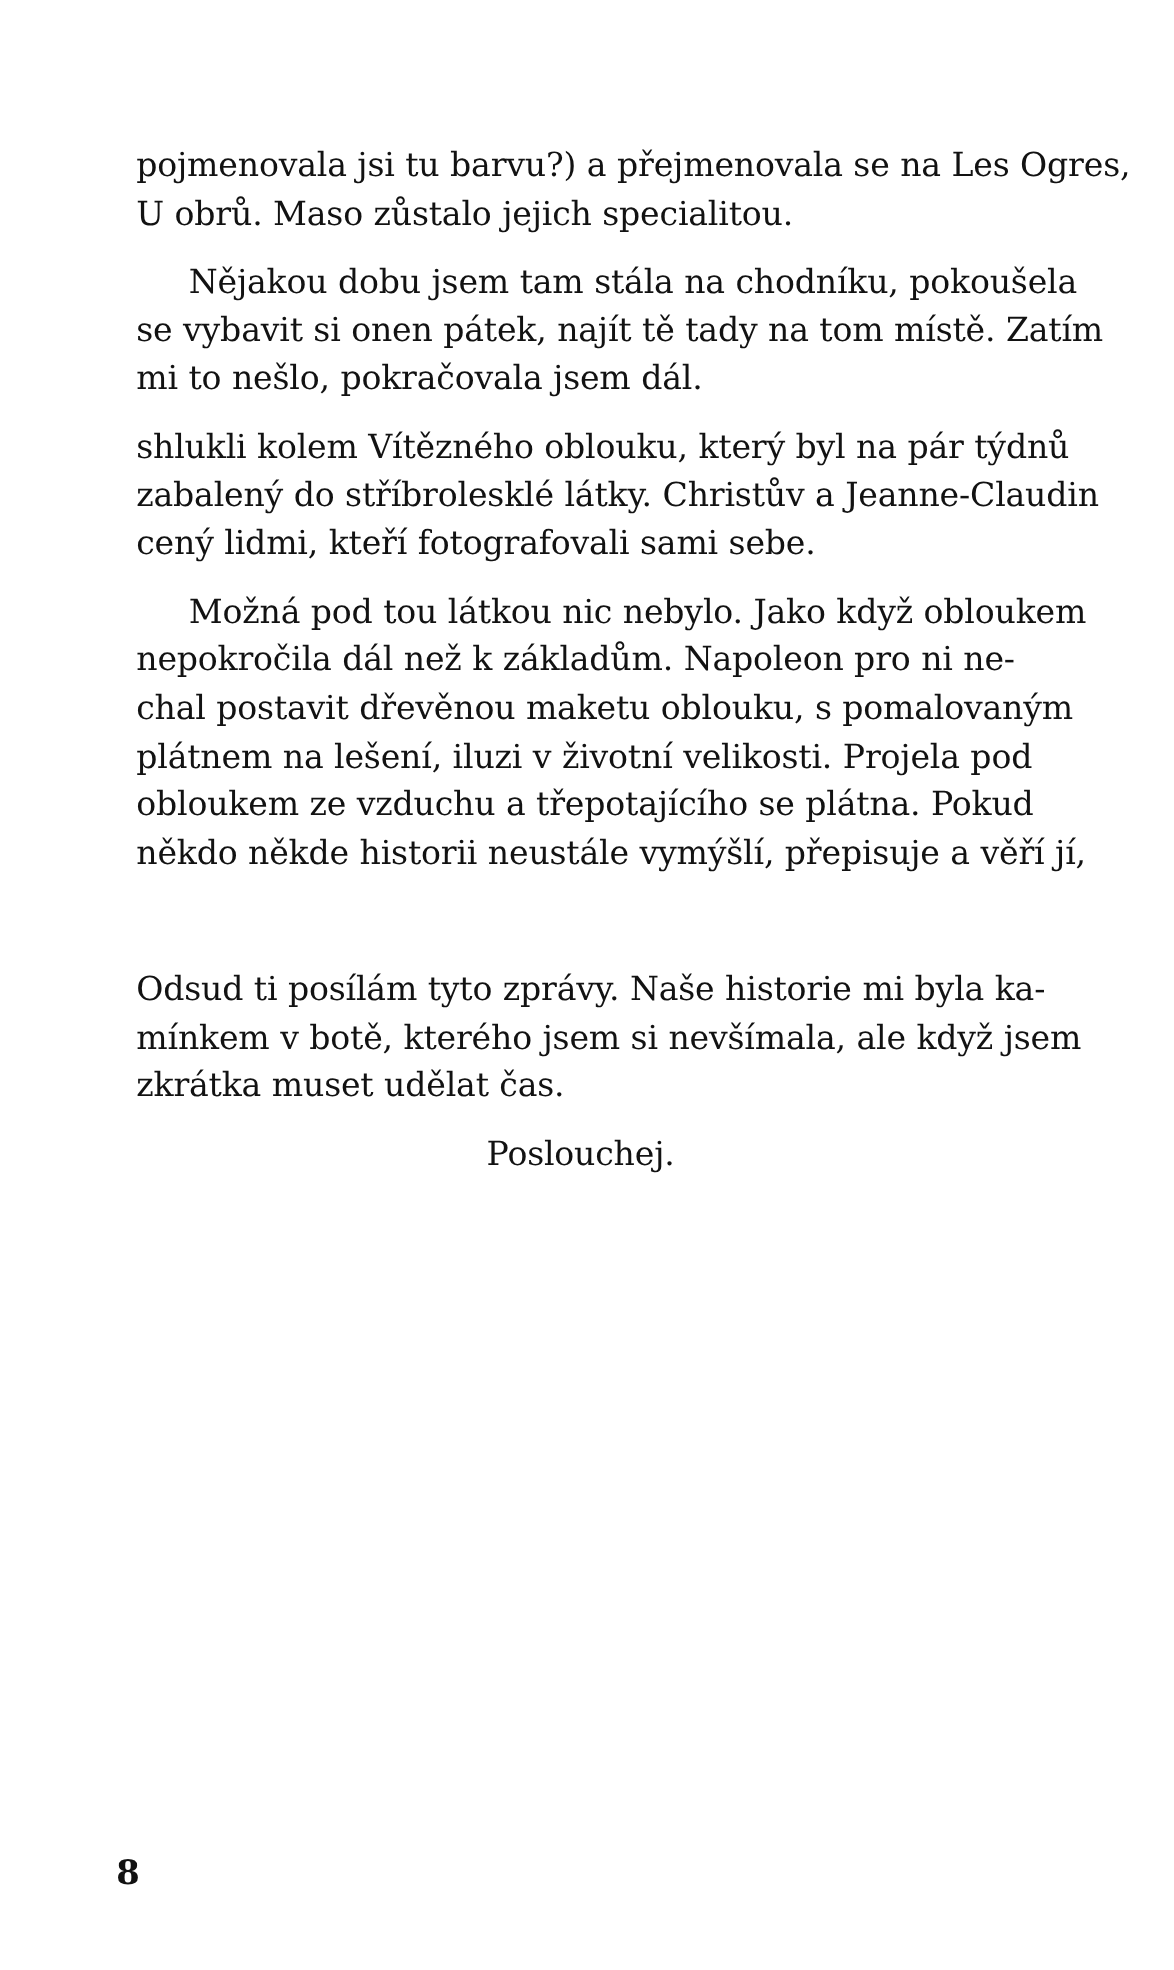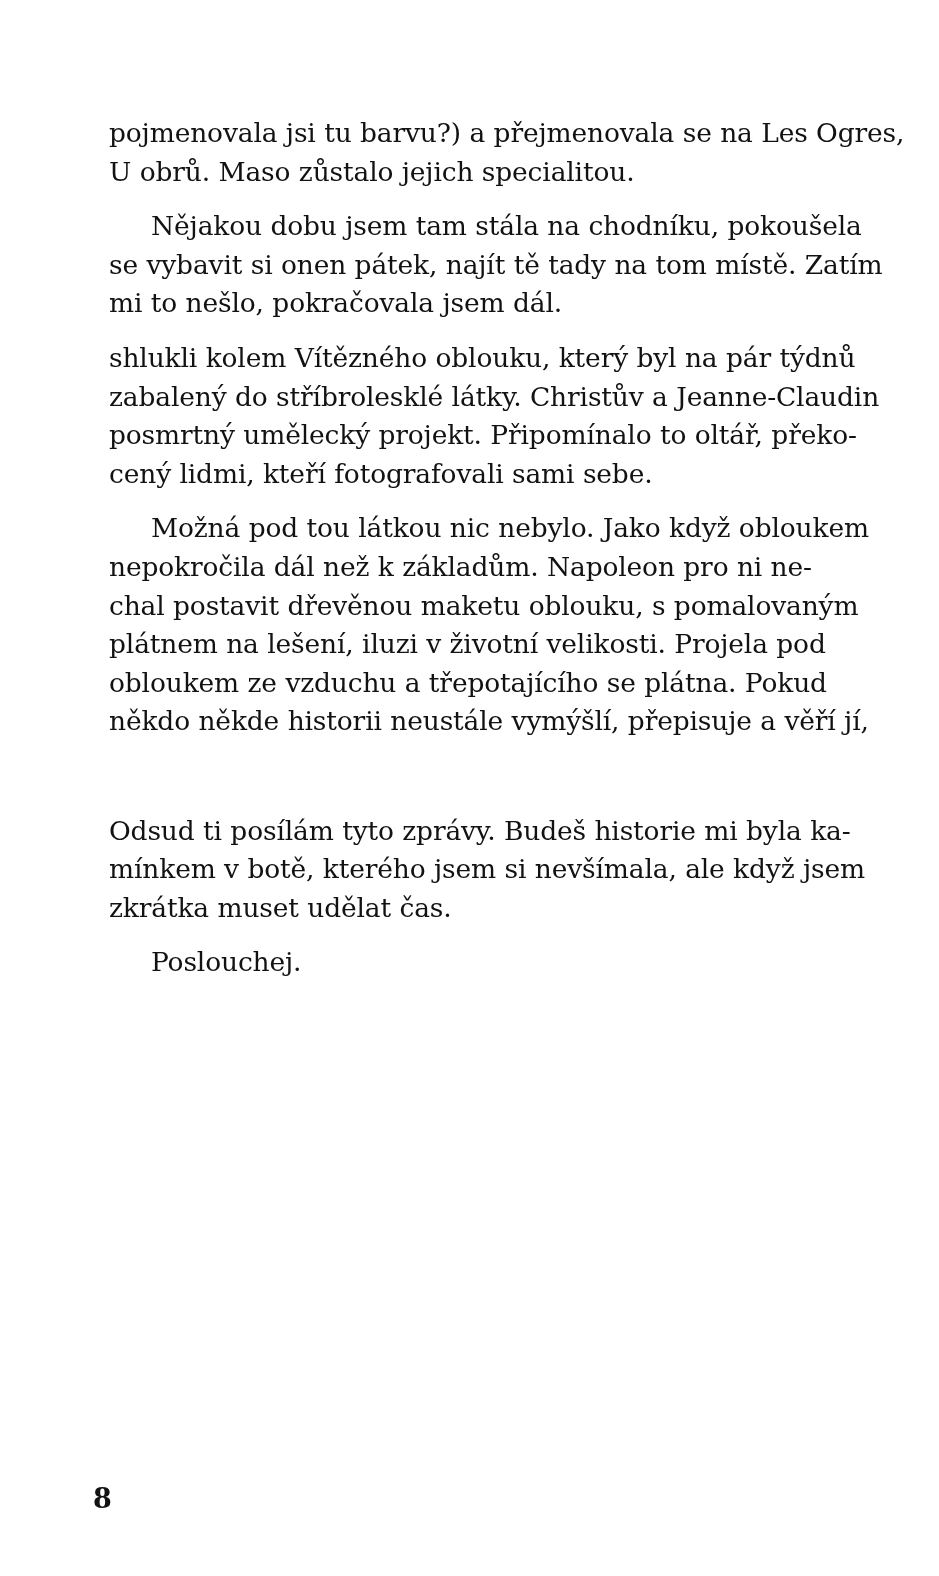--- a/index.html
+++ b/index.html
@@ -39,20 +39,21 @@
     -webkit-font-smoothing: antialiased;
   }
 
   .para .line {
     display: block;
     white-space: pre;
   }
 
   .para .line.indent {
     padding-left: 42px;
+    text-align: center;
   }
 
   .spacer {
     display: block;
     height: 38.6px;
   }
 
   .folio {
     position: absolute;
     left: 93px;
@@ -78,37 +79,36 @@
 
     <p class="para">
       <span class="line indent">Nějakou dobu jsem tam stála na chodníku, pokoušela</span>
       <span class="line">se vybavit si onen pátek, najít tě tady na tom místě. Zatím</span>
       <span class="line">mi to nešlo, pokračovala jsem dál.</span>
     </p>
 
     <p class="para">
       <span class="line">shlukli kolem Vítězného oblouku, který byl na pár týdnů</span>
       <span class="line">zabalený do stříbrolesklé látky. Christův a Jeanne-Claudin</span>
-      <span class="line">posmrtný umělecký projekt. Připomínalo to oltář, překo-</span>
       <span class="line">cený lidmi, kteří fotografovali sami sebe.</span>
     </p>
 
     <p class="para">
       <span class="line indent">Možná pod tou látkou nic nebylo. Jako když obloukem</span>
       <span class="line">nepokročila dál než k základům. Napoleon pro ni ne-</span>
       <span class="line">chal postavit dřevěnou maketu oblouku, s pomalovaným</span>
       <span class="line">plátnem na lešení, iluzi v životní velikosti. Projela pod</span>
       <span class="line">obloukem ze vzduchu a třepotajícího se plátna. Pokud</span>
       <span class="line">někdo někde historii neustále vymýšlí, přepisuje a věří jí,</span>
     </p>
 
     <span class="spacer"></span>
 
     <p class="para">
-      <span class="line">Odsud ti posílám tyto zprávy. Budeš historie mi byla ka-</span>
+      <span class="line">Odsud ti posílám tyto zprávy. Naše historie mi byla ka-</span>
       <span class="line">mínkem v botě, kterého jsem si nevšímala, ale když jsem</span>
       <span class="line">zkrátka muset udělat čas.</span>
     </p>
 
     <p class="para">
       <span class="line indent">Poslouchej.</span>
     </p>
 
   </div>
 

